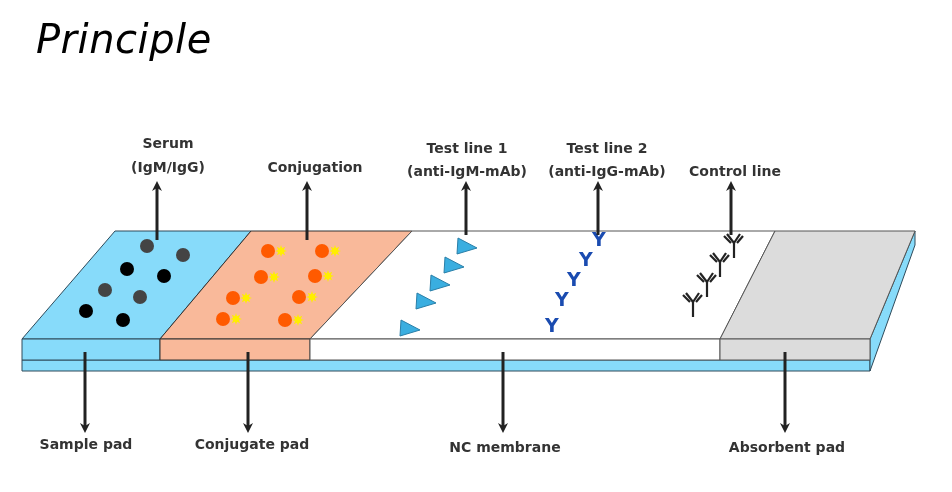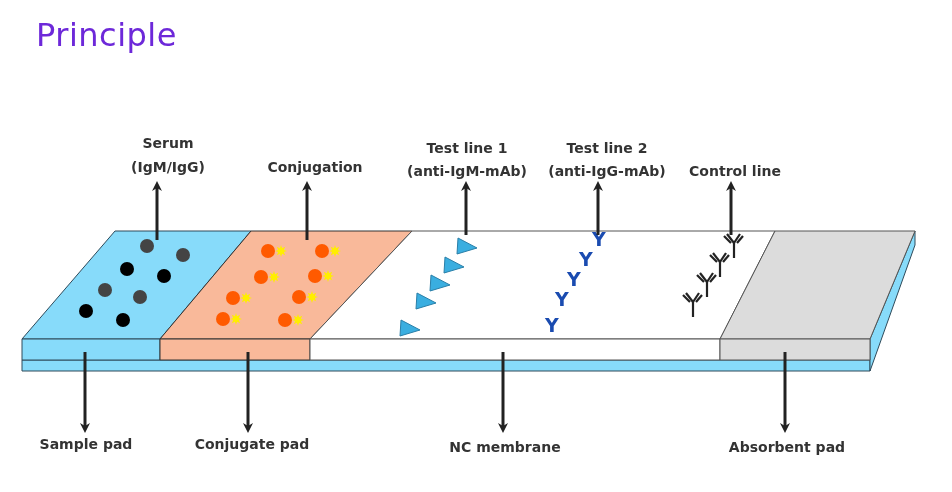--- a/index.html
+++ b/index.html
@@ -1,17 +1,17 @@
 <!DOCTYPE html>
 <html><head>
   <meta charset="utf-8">
   <style>
     html, body { margin: 0; padding: 0; background: #ffffff; }
     body { width: 952px; height: 492px; position: relative; overflow: hidden; font-family: "DejaVu Sans", sans-serif; }
-    #page-title { position: absolute; left: 36px; top: 16px; font-size: 32px; color: #6d28d9; font-weight: normal; letter-spacing: 0.5px; }
+    #page-title { position: absolute; left: 36px; top: 16px; font-size: 40px; color: #000000; font-weight: normal; letter-spacing: 0.5px; font-style: italic; }
     svg { position: absolute; left: 0; top: 0; }
     .lbl { font-family: "DejaVu Sans", sans-serif; font-size: 14px; fill: #333; font-weight: bold; }
     .lbl2 { font-family: "DejaVu Sans", sans-serif; font-size: 14px; fill: #333; font-weight: bold; }
   </style>
 </head>
 <body>
 
 <div id="page-title">Principle</div>
 
 <svg id="diagram" width="952" height="492" viewBox="0 0 952 492" xmlns="http://www.w3.org/2000/svg">

